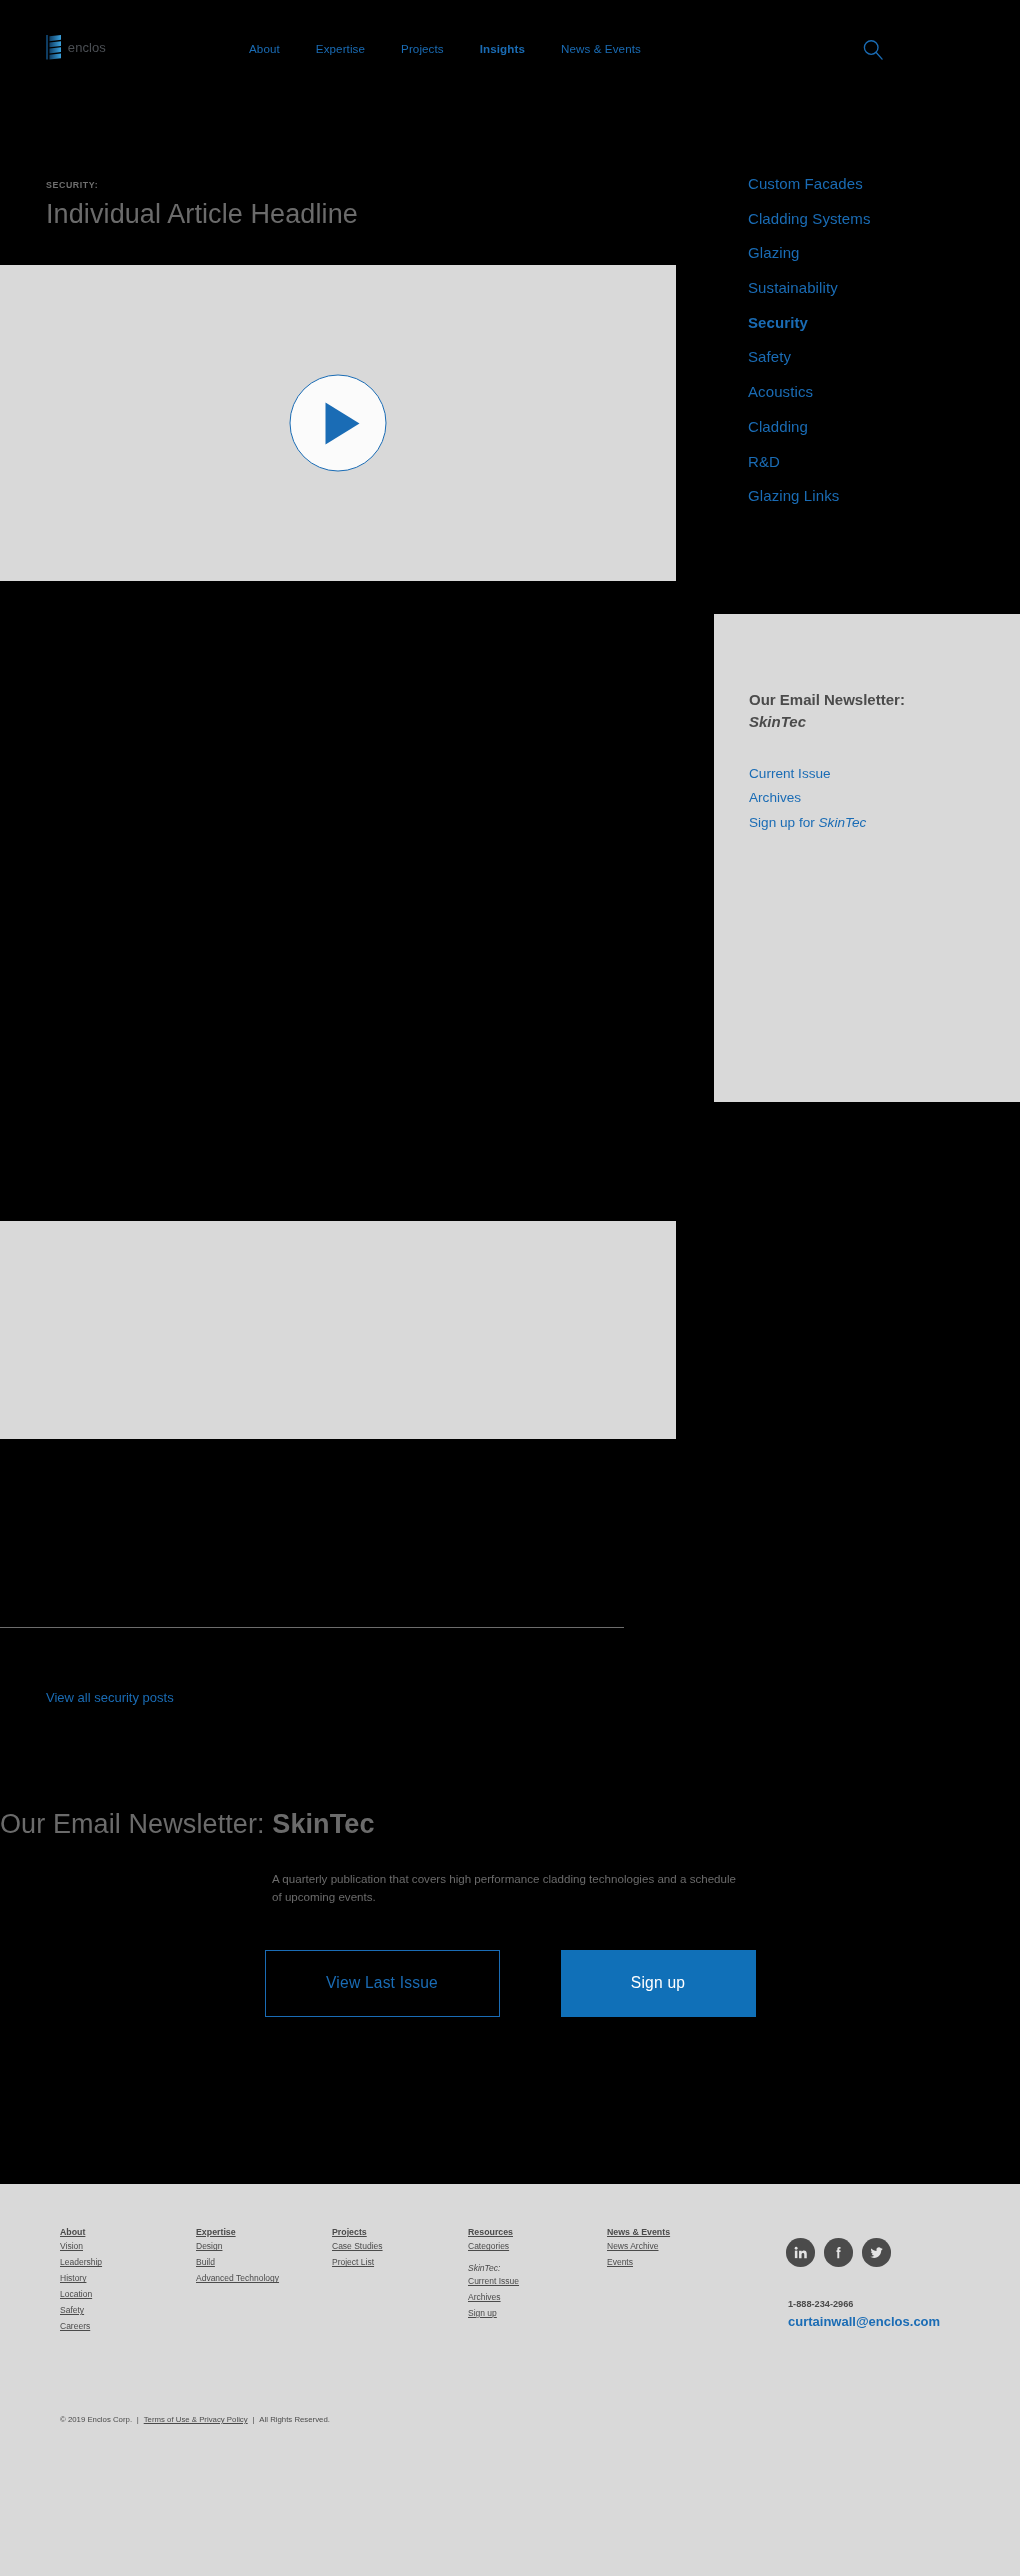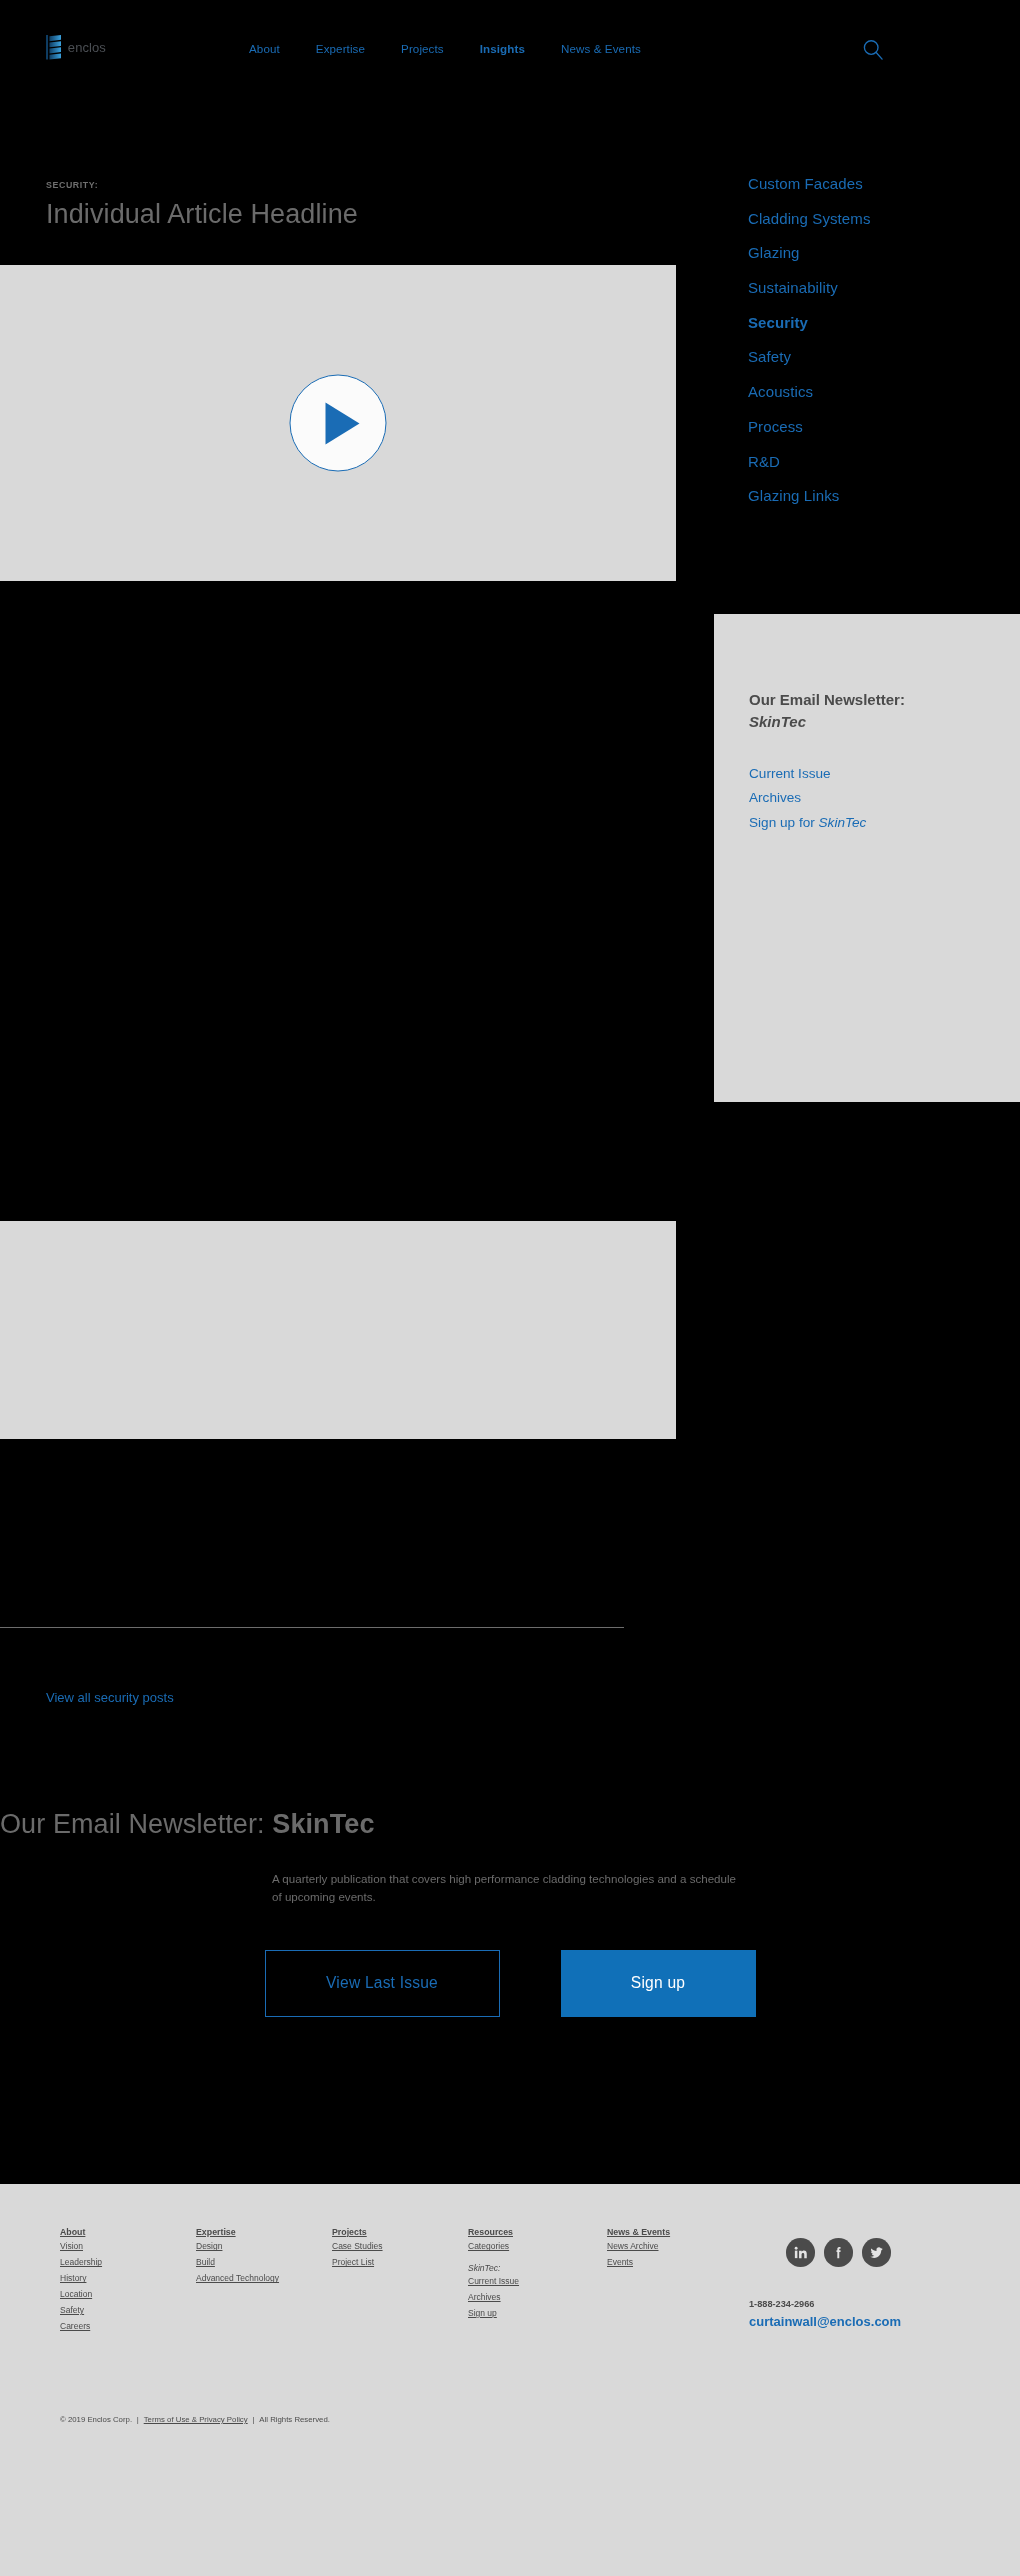--- a/index.html
+++ b/index.html
@@ -337,21 +337,21 @@
     height: 28.6px;
     border-radius: 50%;
     background: #4b4b4b;
     display: flex;
     align-items: center;
     justify-content: center;
     text-decoration: none;
   }
   .footer-contact {
     position: absolute;
-    left: 749px;
+    left: 788px;
     top: 2298px;
     line-height: 1.5;
   }
   .f-phone {
     font-size: 9.2px;
     font-weight: 700;
     color: #4b4b4b;
     display: block;
     text-decoration: none;
   }
@@ -440,21 +440,21 @@
 
   <aside class="sidebar">
     <ul class="cat-list">
       <li><a href="#">Custom Facades</a></li>
       <li><a href="#">Cladding Systems</a></li>
       <li><a href="#">Glazing</a></li>
       <li><a href="#">Sustainability</a></li>
       <li><a href="#" class="active">Security</a></li>
       <li><a href="#">Safety</a></li>
       <li><a href="#">Acoustics</a></li>
-      <li><a href="#">Process</a></li>
+      <li><a href="#">Cladding</a></li>
       <li><a href="#">R&amp;D</a></li>
       <li><a href="#">Glazing Links</a></li>
     </ul>
   </aside>
 
   <section class="newsletter-box">
     <div class="newsletter-inner">
       <h2 class="nl-title">
         <span>Our Email Newsletter:</span>
         <span class="nl-brand">SkinTec</span>

